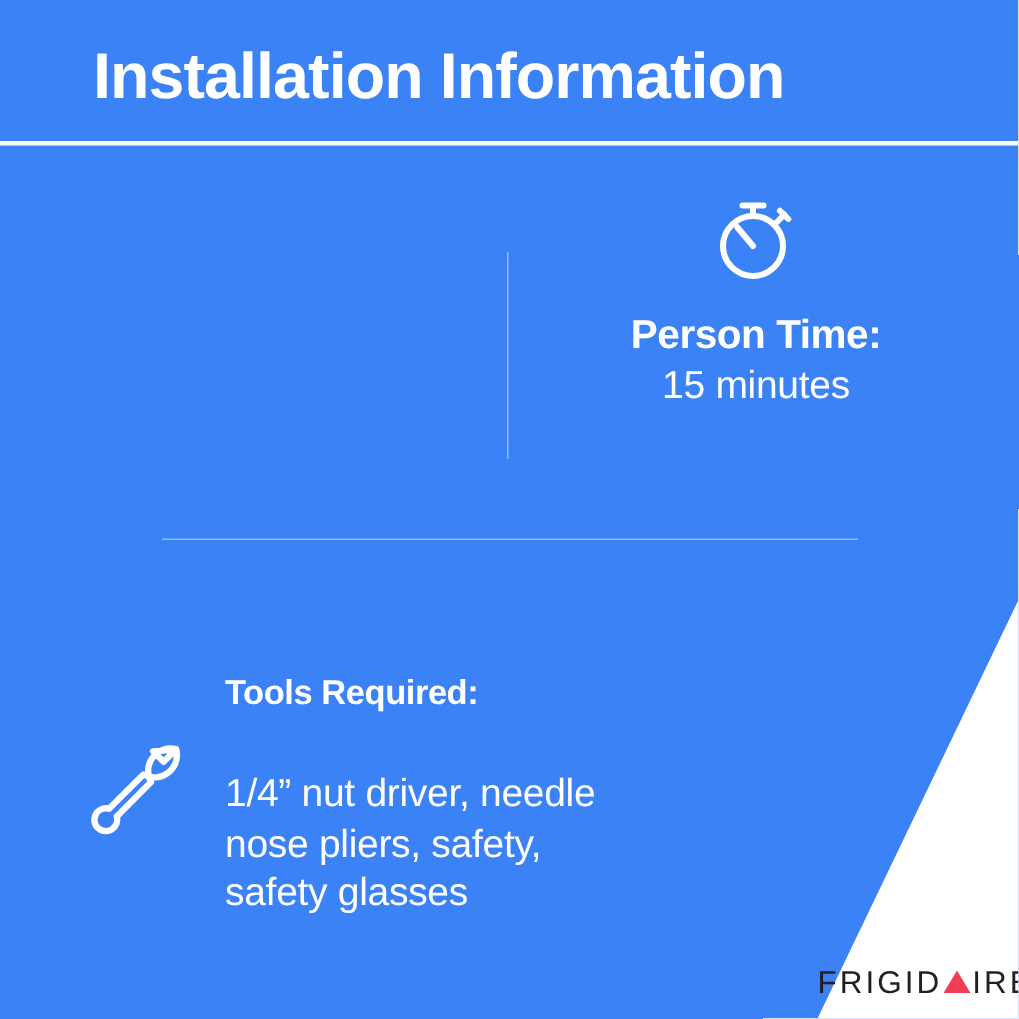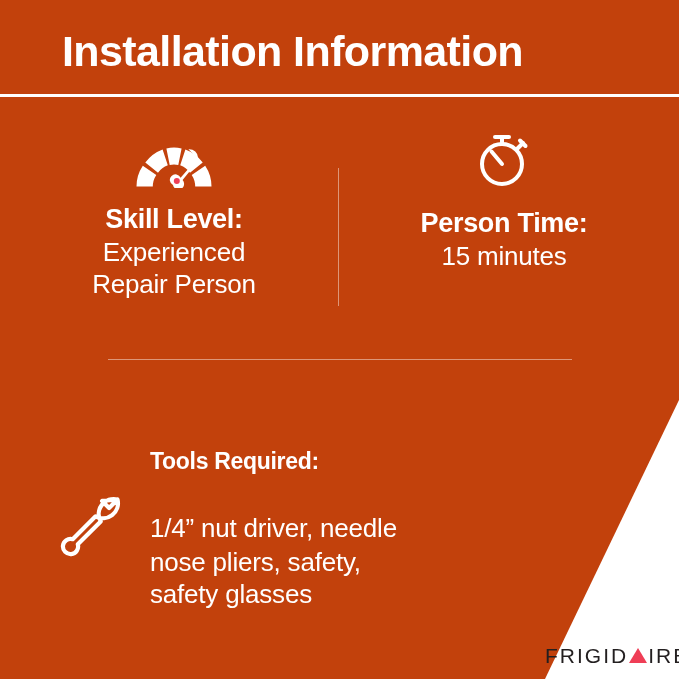--- a/index.html
+++ b/index.html
@@ -6,21 +6,21 @@
   html, body {
     width:679px; height:679px;
     background:#ffffff;
     font-family:"Liberation Sans", sans-serif;
     overflow:hidden;
   }
 
   #card {
     position:relative;
     width:679px; height:679px;
-    background:#c2410c;
+    background:#3b82f6;
     overflow:hidden;
   }
 
   
   #corner-wedge {
     position:absolute;
     left:0; top:0;
     width:679px; height:679px;
     background:#ffffff;
     clip-path: polygon(679px 400px, 679px 679px, 545px 679px);
@@ -171,48 +171,20 @@
 
   <div id="corner-wedge"></div>
 
   <div id="header">
     <div id="page-title">Installation Information</div>
   </div>
   <div id="header-rule"></div>
 
   <div id="top-section">
 
-    <div class="col" id="skill-col">
-      <div class="icon-wrap">
-        <svg width="84" height="52" viewBox="0 0 84 52" aria-hidden="true">
-          <g fill="#ffffff">
-
-            <path d="M4.5,50.5 A37.5,37.5 0 0,1 10.8,29.8 L24.3,38.9 A21.2,21.2 0 0,0 20.8,50.5 Z"></path>
-            <path d="M13.3,26.6 A37.5,37.5 0 0,1 30.6,13.5 L35.8,29.3 A21.2,21.2 0 0,0 26.0,36.7 Z"></path>
-            <path d="M34.4,12.4 A37.5,37.5 0 0,1 49.6,12.4 L46.3,28.9 A21.2,21.2 0 0,0 37.7,28.9 Z"></path>
-            <path d="M53.4,13.5 A37.5,37.5 0 0,1 70.7,26.6 L58.0,36.7 A21.2,21.2 0 0,0 48.2,29.3 Z"></path>
-            <path d="M73.2,29.8 A37.5,37.5 0 0,1 79.5,50.5 L63.2,50.5 A21.2,21.2 0 0,0 59.7,38.9 Z"></path>
-
-            <path d="M41.0,49.0
-                     a5.6,5.6 0 1,1 7.6,-7.2
-                     L61.2,27.2
-                     a9.0,9.0 0 0,1 -9.0,-9.8
-                     l4.6,4.6 4.2,-4.2 -4.6,-4.6
-                     a9.0,9.0 0 0,1 9.8,9.0
-                     a9.0,9.0 0 0,1 -3.0,6.4
-                     L50.6,44.1
-                     a5.6,5.6 0 1,1 -9.6,4.9 Z"></path>
-            <circle cx="44.8" cy="45.0" r="3.0" fill="#EF3E56"></circle>
-          </g>
-        </svg>
-      </div>
-      <div class="head-line">Skill Level:</div>
-      <div class="body-line">Experienced</div>
-      <div class="body-line">Repair Person</div>
-    </div>
 
     <div class="col" id="time-col">
       <div class="icon-wrap">
         <svg width="60" height="62" viewBox="0 0 60 62" aria-hidden="true">
           <g stroke="#ffffff" fill="none" stroke-width="4" stroke-linecap="round">
 
             <circle cx="28" cy="38" r="20"></circle>
 
             <line x1="28" y1="38" x2="17.5" y2="25.5"></line>
 

